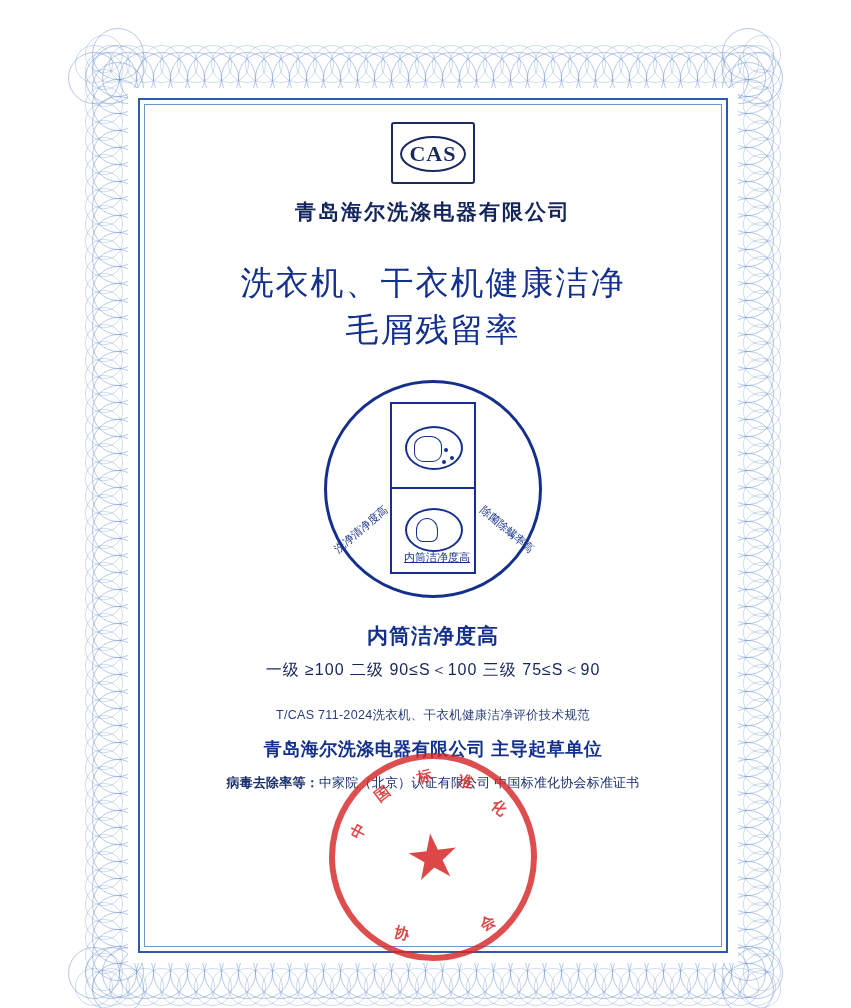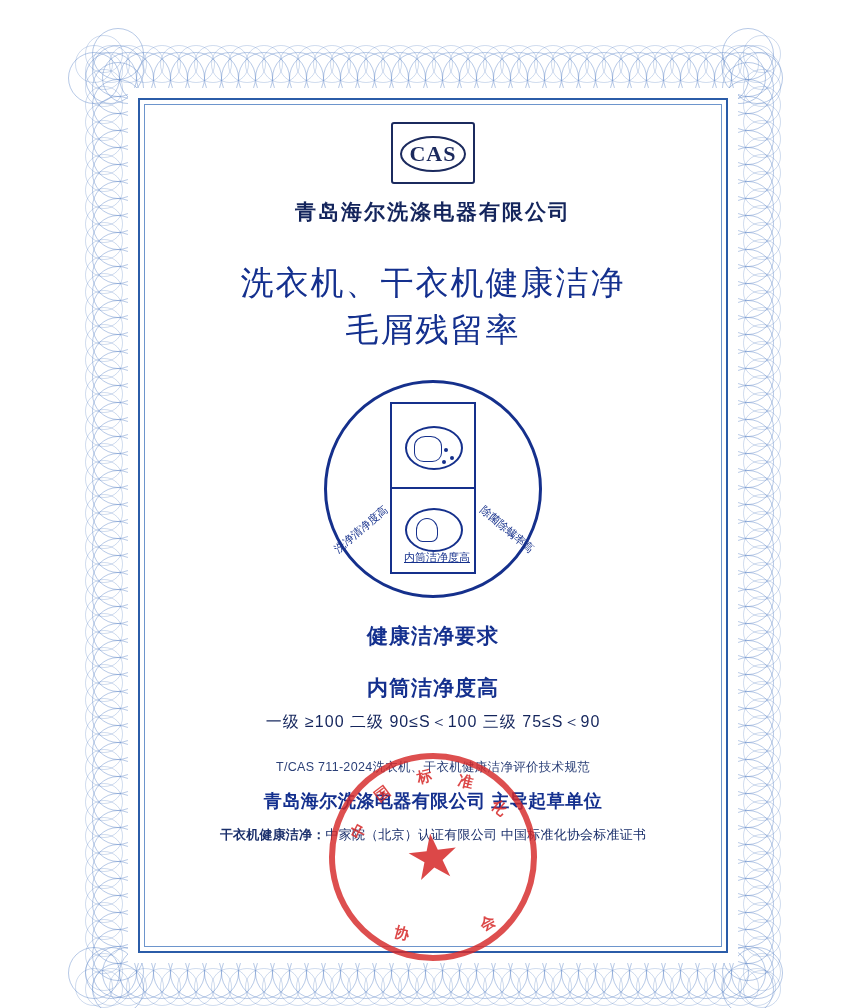--- a/index.html
+++ b/index.html
@@ -715,29 +715,28 @@
           <div class="shirt-dot" style="left:58px; top:52px;"></div>
           <div class="shirt-dot" style="left:50px; top:56px;"></div>
           <div class="drum bottom"></div>
           <div class="sock"></div>
         </div>
         <div class="emblem-side left">洗净清净度高</div>
         <div class="emblem-side mid">内筒洁净度高</div>
         <div class="emblem-side right">除菌除螨率高</div>
       </div>
 
-      <div class="sec-head">健康洁净要求</div>
 
       <div class="sec-head">内筒洁净度高</div>
       <div class="grade-line">一级 ≥100    二级 90≤S＜100    三级 75≤S＜90</div>
 
       <div class="std-code">T/CAS 711-2024洗衣机、干衣机健康洁净评价技术规范</div>
       <div class="lead-unit">青岛海尔洗涤电器有限公司 主导起草单位</div>
       <div class="join-unit">
-        <b>干衣机健康洁净：</b><span>中家院（北京）认证有限公司 中国标准化协会标准证书</span>
+        <b>病毒去除率等：</b><span>中家院（北京）认证有限公司 中国标准化协会标准证书</span>
       </div>
 
       <div class="stamp">
         <div class="star">★</div>
         <div class="stamp-text st1">中</div>
         <div class="stamp-text st2">国</div>
         <div class="stamp-text st3">标</div>
         <div class="stamp-text st4">准</div>
         <div class="stamp-text st5">化</div>
         <div class="stamp-text st6">协</div>

